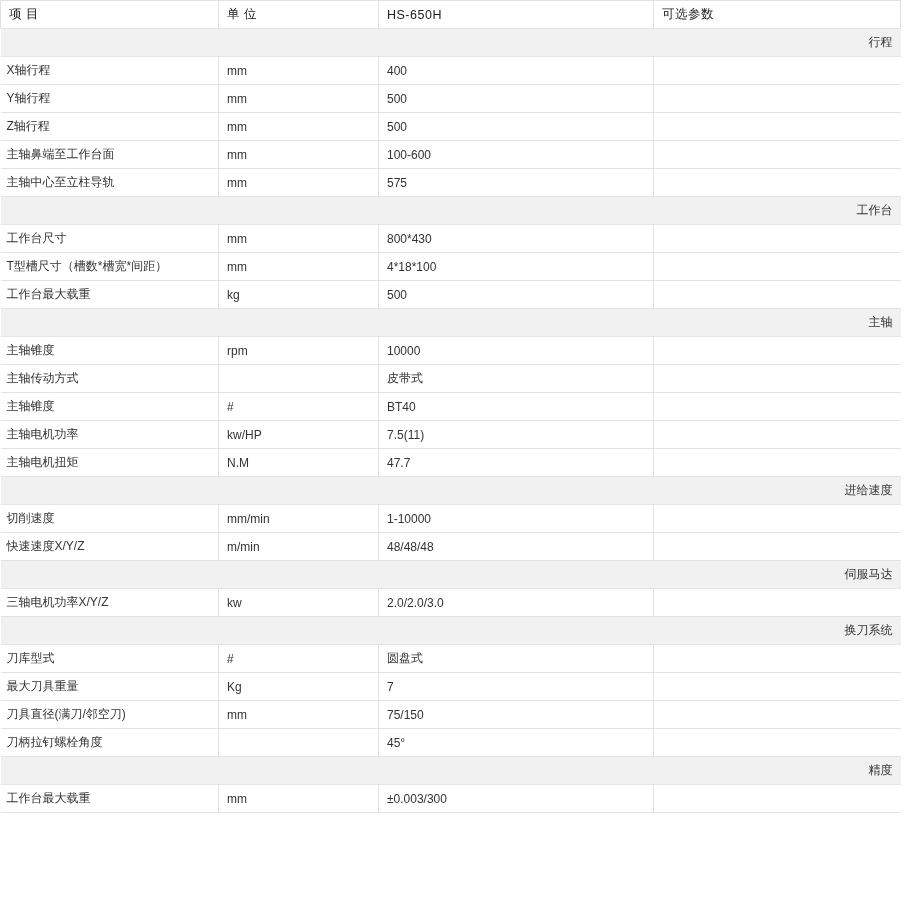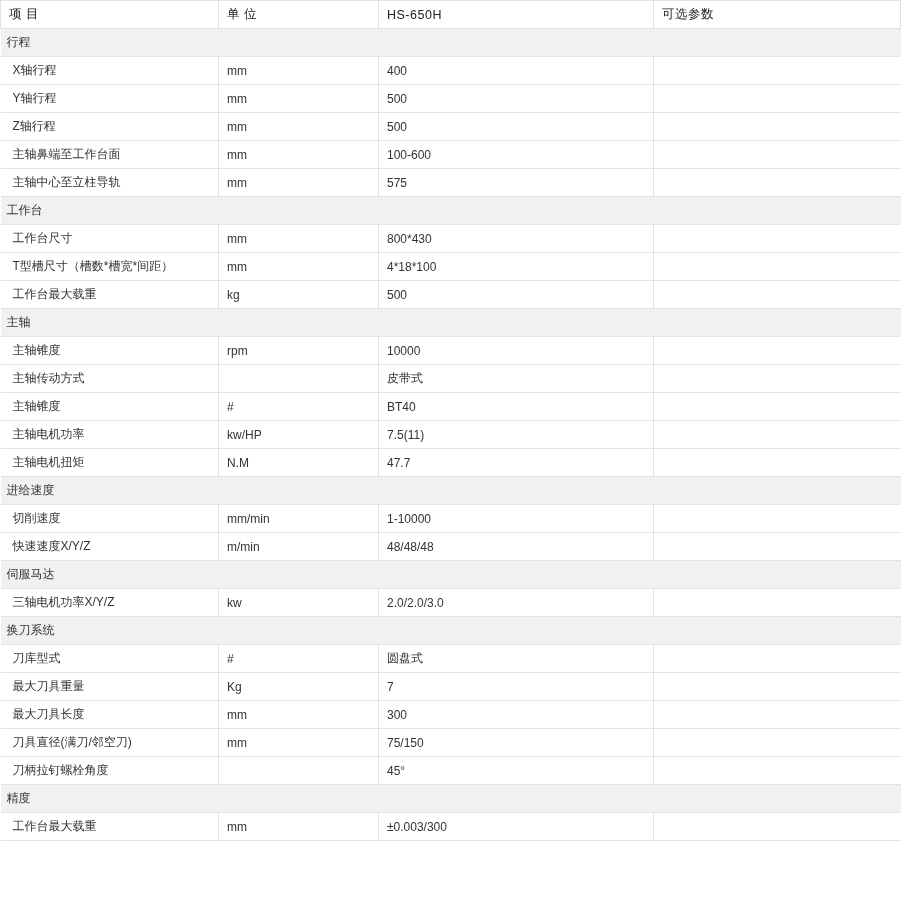--- a/index.html
+++ b/index.html
@@ -48,24 +48,25 @@
   }
   thead th.h1 { }
   tr.group td {
     background: #f1f1f1;
     border-left: none;
     border-right: none;
     border-top: 1px solid #e6e6e6;
     border-bottom: 1px solid #e6e6e6;
     color: #333333;
     padding-left: 6px;
+    text-align: right;
   }
   tr.data td.col-name {
     border-left: none;
-    padding-left: 12px;
+    padding-left: 6px;
     margin-top: 26px;
   }
   tr.data td.col-opt {
     border-right: none;
   }
   tr.data td {
     background: #ffffff;
   }
 </style>
 </head>
@@ -207,26 +208,20 @@
         <td class="col-value">圆盘式</td>
         <td class="col-opt"></td>
       </tr>
       <tr class="data">
         <td class="col-name">最大刀具重量</td>
         <td class="col-unit">Kg</td>
         <td class="col-value">7</td>
         <td class="col-opt"></td>
       </tr>
       <tr class="data">
-        <td class="col-name">最大刀具长度</td>
-        <td class="col-unit">mm</td>
-        <td class="col-value">300</td>
-        <td class="col-opt"></td>
-      </tr>
-      <tr class="data">
         <td class="col-name">刀具直径(满刀/邻空刀)</td>
         <td class="col-unit">mm</td>
         <td class="col-value">75/150</td>
         <td class="col-opt"></td>
       </tr>
       <tr class="data">
         <td class="col-name">刀柄拉钉螺栓角度</td>
         <td class="col-unit"></td>
         <td class="col-value">45°</td>
         <td class="col-opt"></td>

